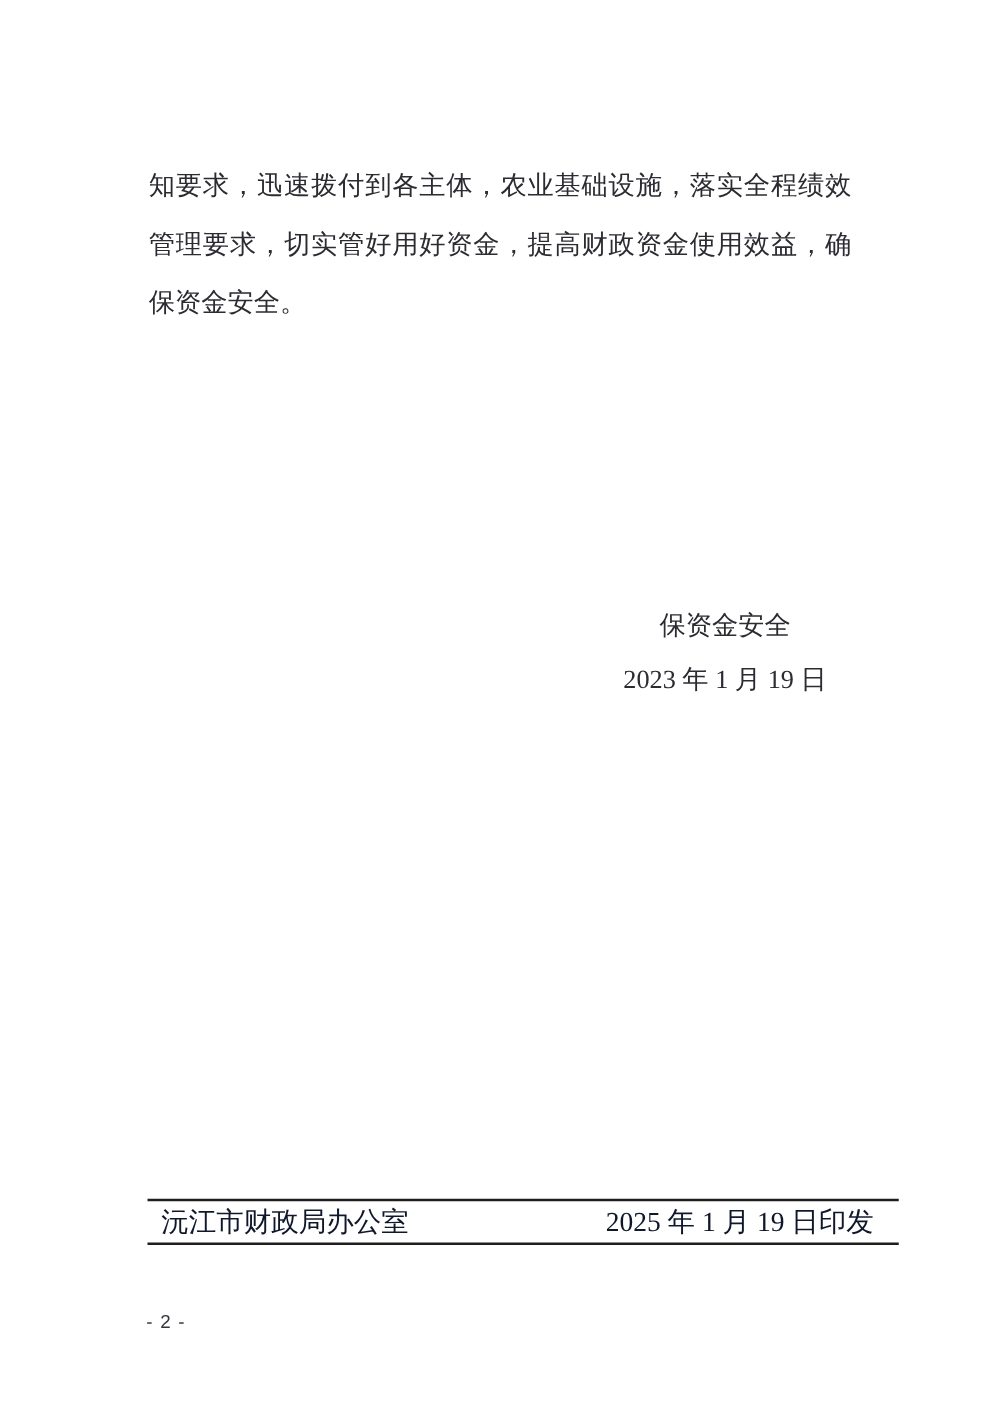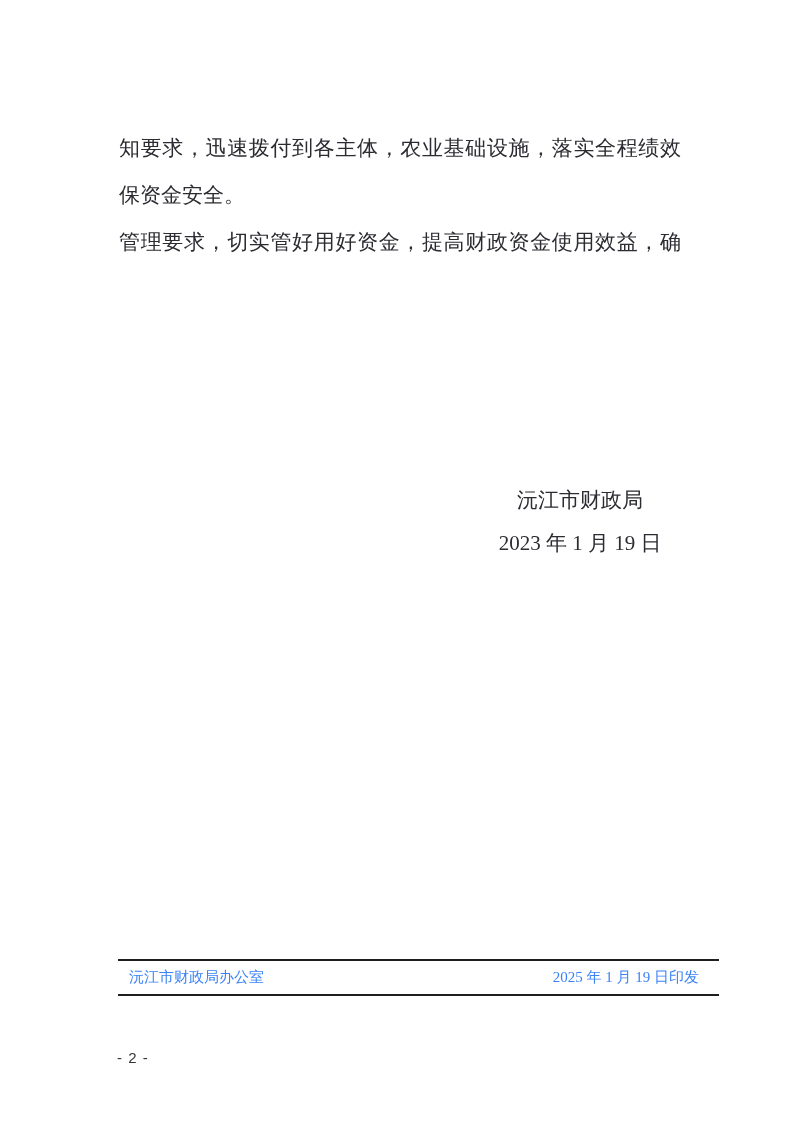--- a/index.html
+++ b/index.html
@@ -59,48 +59,48 @@
     width: 601px;
     height: 37px;
     border-top: 2px solid #1e1e1e;
     border-bottom: 2px solid #1e1e1e;
     display: flex;
     align-items: center;
     justify-content: space-between;
     padding: 0 20px 0 11px;
   }
   .footer-text {
-    font-size: 15px;
-    color: #3b82f6;
+    font-size: 22px;
+    color: #0f172a;
     white-space: nowrap;
   }
   .page-number {
     position: absolute;
     left: 117px;
     top: 1049px;
     font-family: "Liberation Sans", "DejaVu Sans", sans-serif;
     font-size: 15px;
     letter-spacing: 1px;
     color: #34343a;
   }
 </style>
 </head>
 <body>
 
 <div class="page">
 
   <div class="body-paragraph">
     <div class="doc-line justified">知要求，迅速拨付到各主体，农业基础设施，落实全程绩效</div>
+    <div class="doc-line justified">管理要求，切实管好用好资金，提高财政资金使用效益，确</div>
     <div class="doc-line">保资金安全。</div>
-    <div class="doc-line justified">管理要求，切实管好用好资金，提高财政资金使用效益，确</div>
   </div>
 
 
   <div class="signature">
-    <div class="doc-line">沅江市财政局</div>
+    <div class="doc-line">保资金安全</div>
     <div class="doc-line">2023 年 1 月 19 日</div>
   </div>
 
   <div class="footer-bar">
     <span class="footer-text">沅江市财政局办公室</span>
     <span class="footer-text">2025 年 1 月 19 日印发</span>
   </div>
 
   <div class="page-number">- 2 -</div>
 

